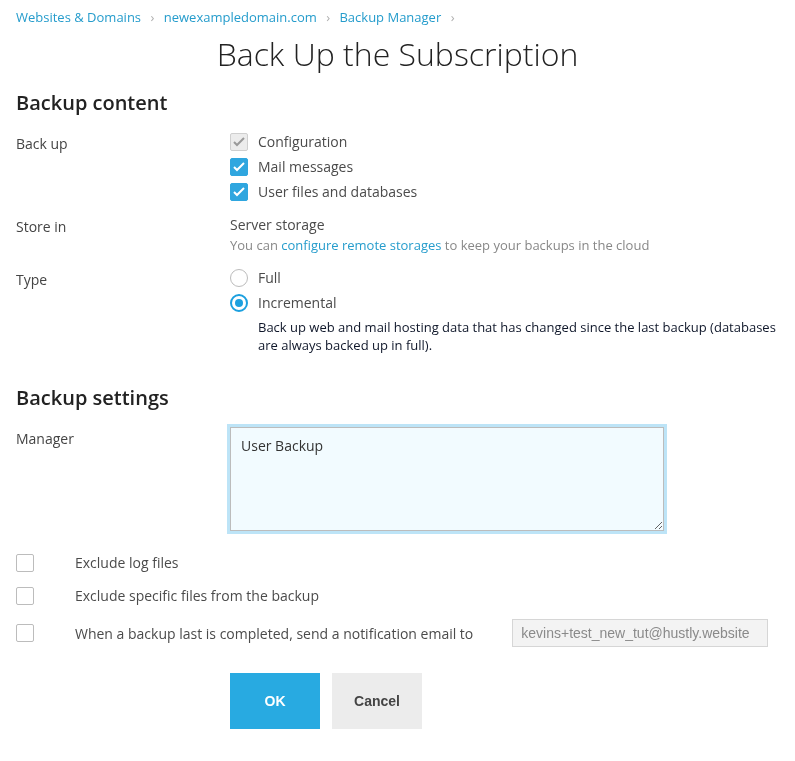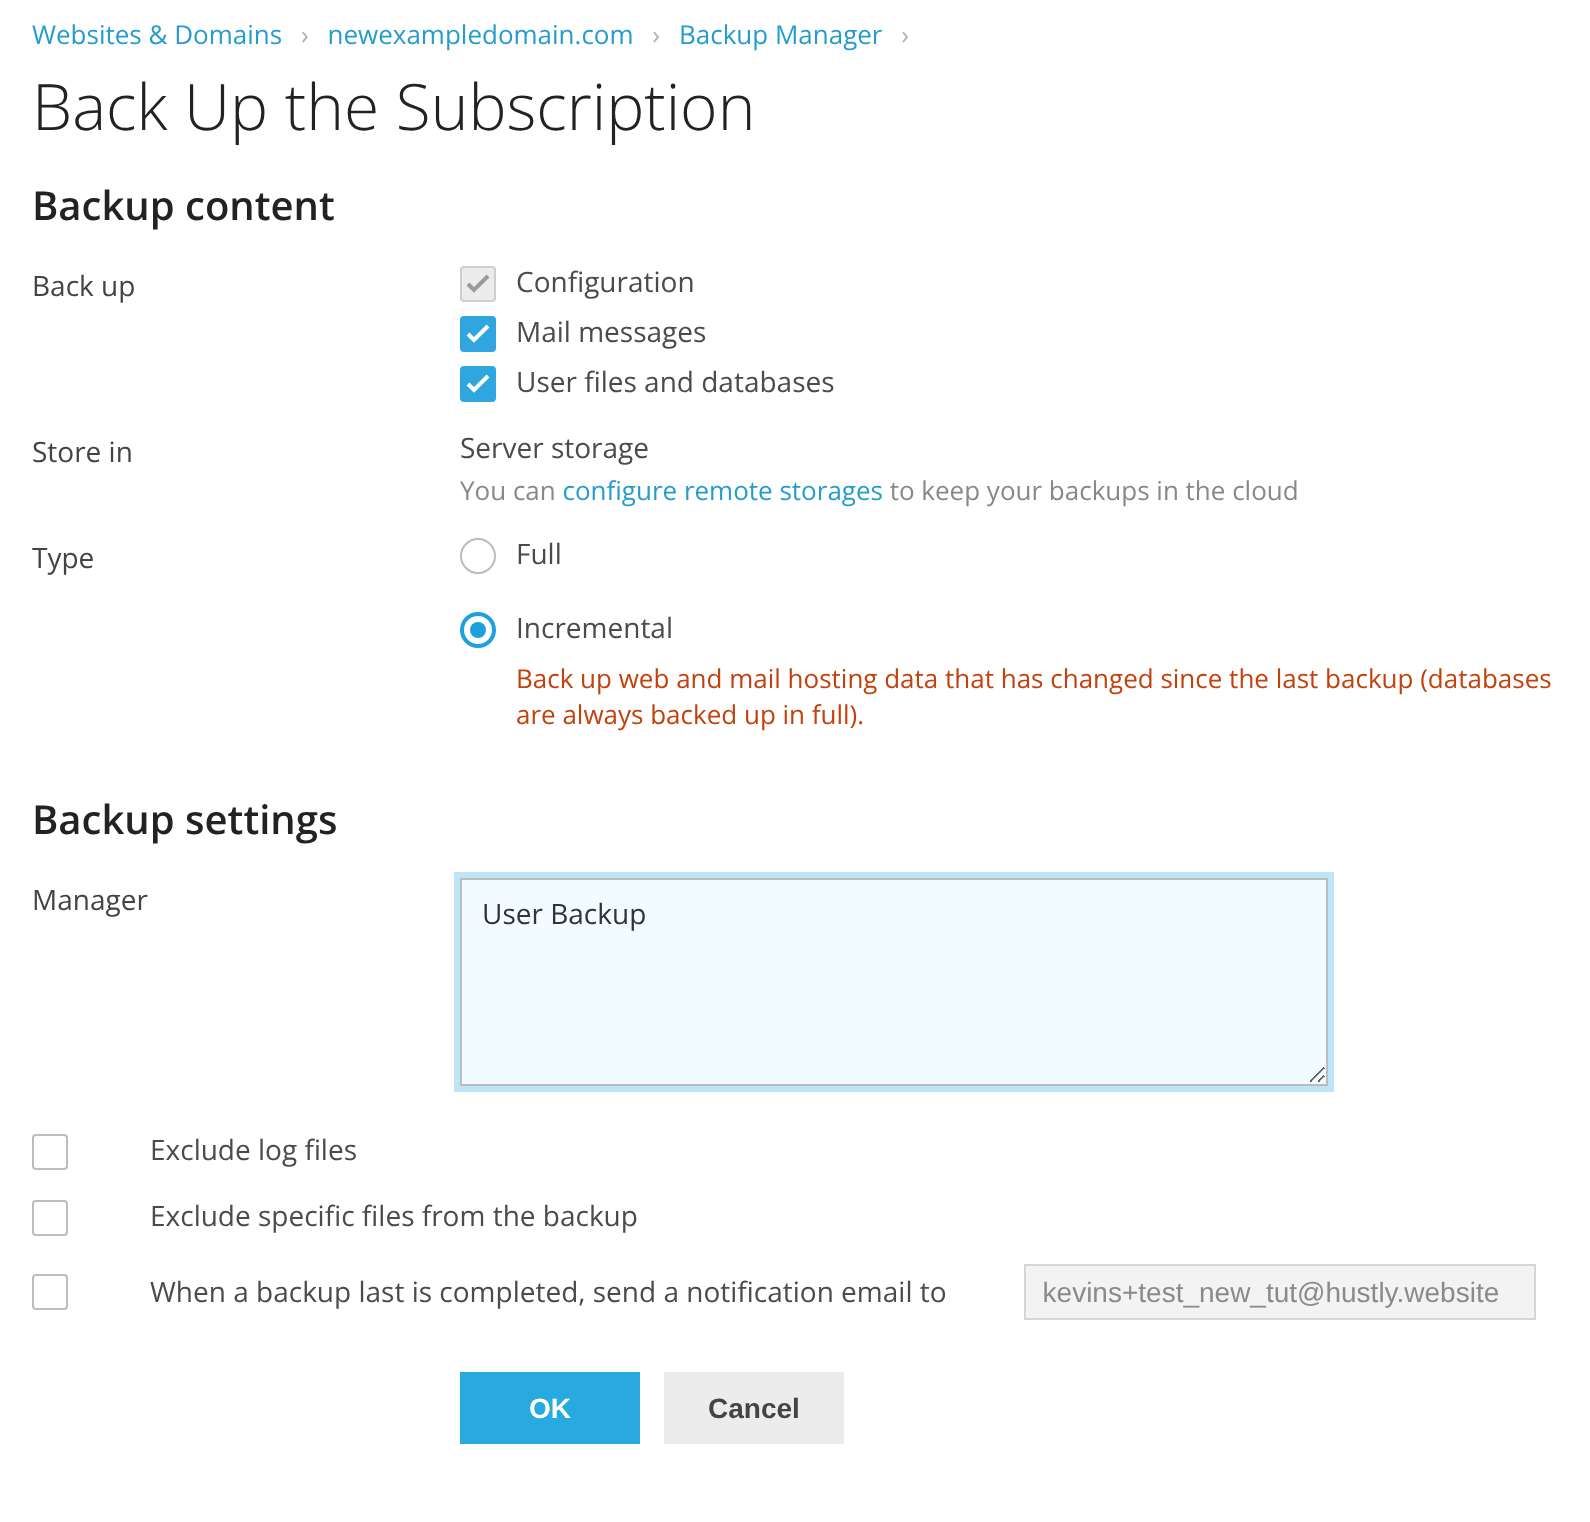--- a/index.html
+++ b/index.html
@@ -10,21 +10,21 @@
     font-size: 14px;
     color: #4b4b4b;
     background: #fff;
     width: 795px;
   }
   a { color: #259ccc; text-decoration: none; cursor: pointer; }
 
   .breadcrumb { font-size: 13px; color: #259ccc; margin-bottom: 6px; }
   .breadcrumb .sep { color: #b0b0b0; margin: 0 6px; }
 
-  h1 { font-size: 32px; font-weight: 300; color: #222; margin: 0 0 14px 0; }
+  h1 { font-size: 32px; font-weight: 300; color: #222; margin: 0 0 14px 0; text-align: center; }
   h2 { font-size: 20px; font-weight: 600; color: #222; margin: 0 0 16px 0; }
 
   .section { margin-bottom: 26px; }
 
   .form-row { display: flex; align-items: flex-start; margin-bottom: 14px; }
   .form-label { width: 214px; flex-shrink: 0; color: #444; padding-top: 2px; }
   .form-field { flex: 1; }
 
   .chk-row { display: flex; align-items: center; margin-bottom: 6px; }
   .chk-row:last-child { margin-bottom: 0; }
@@ -58,21 +58,21 @@
     background: #fff;
     cursor: pointer;
     flex-shrink: 0;
   }
   .radio.selected { border: 2px solid #1ca0df; }
   .radio.selected .dot {
     width: 8px; height: 8px; border-radius: 50%; background: #1ca0df;
   }
 
   .hint { color: #888; font-size: 13px; margin-top: 2px; }
-  .hint-block { color: #c2410c; font-size: 13px; margin-top: 4px; margin-left: 28px; max-width: 520px; line-height: 1.4; }
+  .hint-block { color: #0f172a; font-size: 13px; margin-top: 4px; margin-left: 28px; max-width: 520px; line-height: 1.4; }
 
   textarea.comments {
     width: 434px; height: 104px;
     border: 1px solid #bcbcbc;
     outline: 3px solid #bde4f7;
     background: #f2fbff;
     padding: 8px 10px;
     font-family: inherit;
     font-size: 14px;
     color: #333;
@@ -87,21 +87,21 @@
     background: #f3f3f3;
     color: #8a8a8a;
     font-size: 14px;
     padding: 5px 8px;
     width: 256px;
   }
 
   .actions { margin-top: 26px; margin-left: 214px; display: flex; gap: 12px; }
   .btn {
     min-width: 90px;
-    padding: 10px 0;
+    padding: 20px 0;
     text-align: center;
     font-size: 14px;
     font-weight: 600;
     border: none;
     cursor: pointer;
   }
   .btn-primary { background: #28aae1; color: #fff; }
   .btn-secondary { background: #ececec; color: #444; }
 </style>
 </head>
@@ -163,21 +163,21 @@
 
   <div class="form-row">
     <div class="form-label">Type</div>
     <div class="form-field">
       <div class="chk-row">
         <span class="radio">
             <span class="dot"></span>
           </span>
         <span>Full</span>
       </div>
-      <div class="chk-row" style="margin-top:18px;text-align:right;">
+      <div class="chk-row" style="margin-top:6px;text-align:right;">
         <span class="radio selected">
             <span class="dot"></span>
           </span>
         <span>Incremental</span>
       </div>
       <div class="hint-block">Back up web and mail hosting data that has changed since the last backup (databases are always backed up in full).</div>
     </div>
   </div>
 </div>
 

